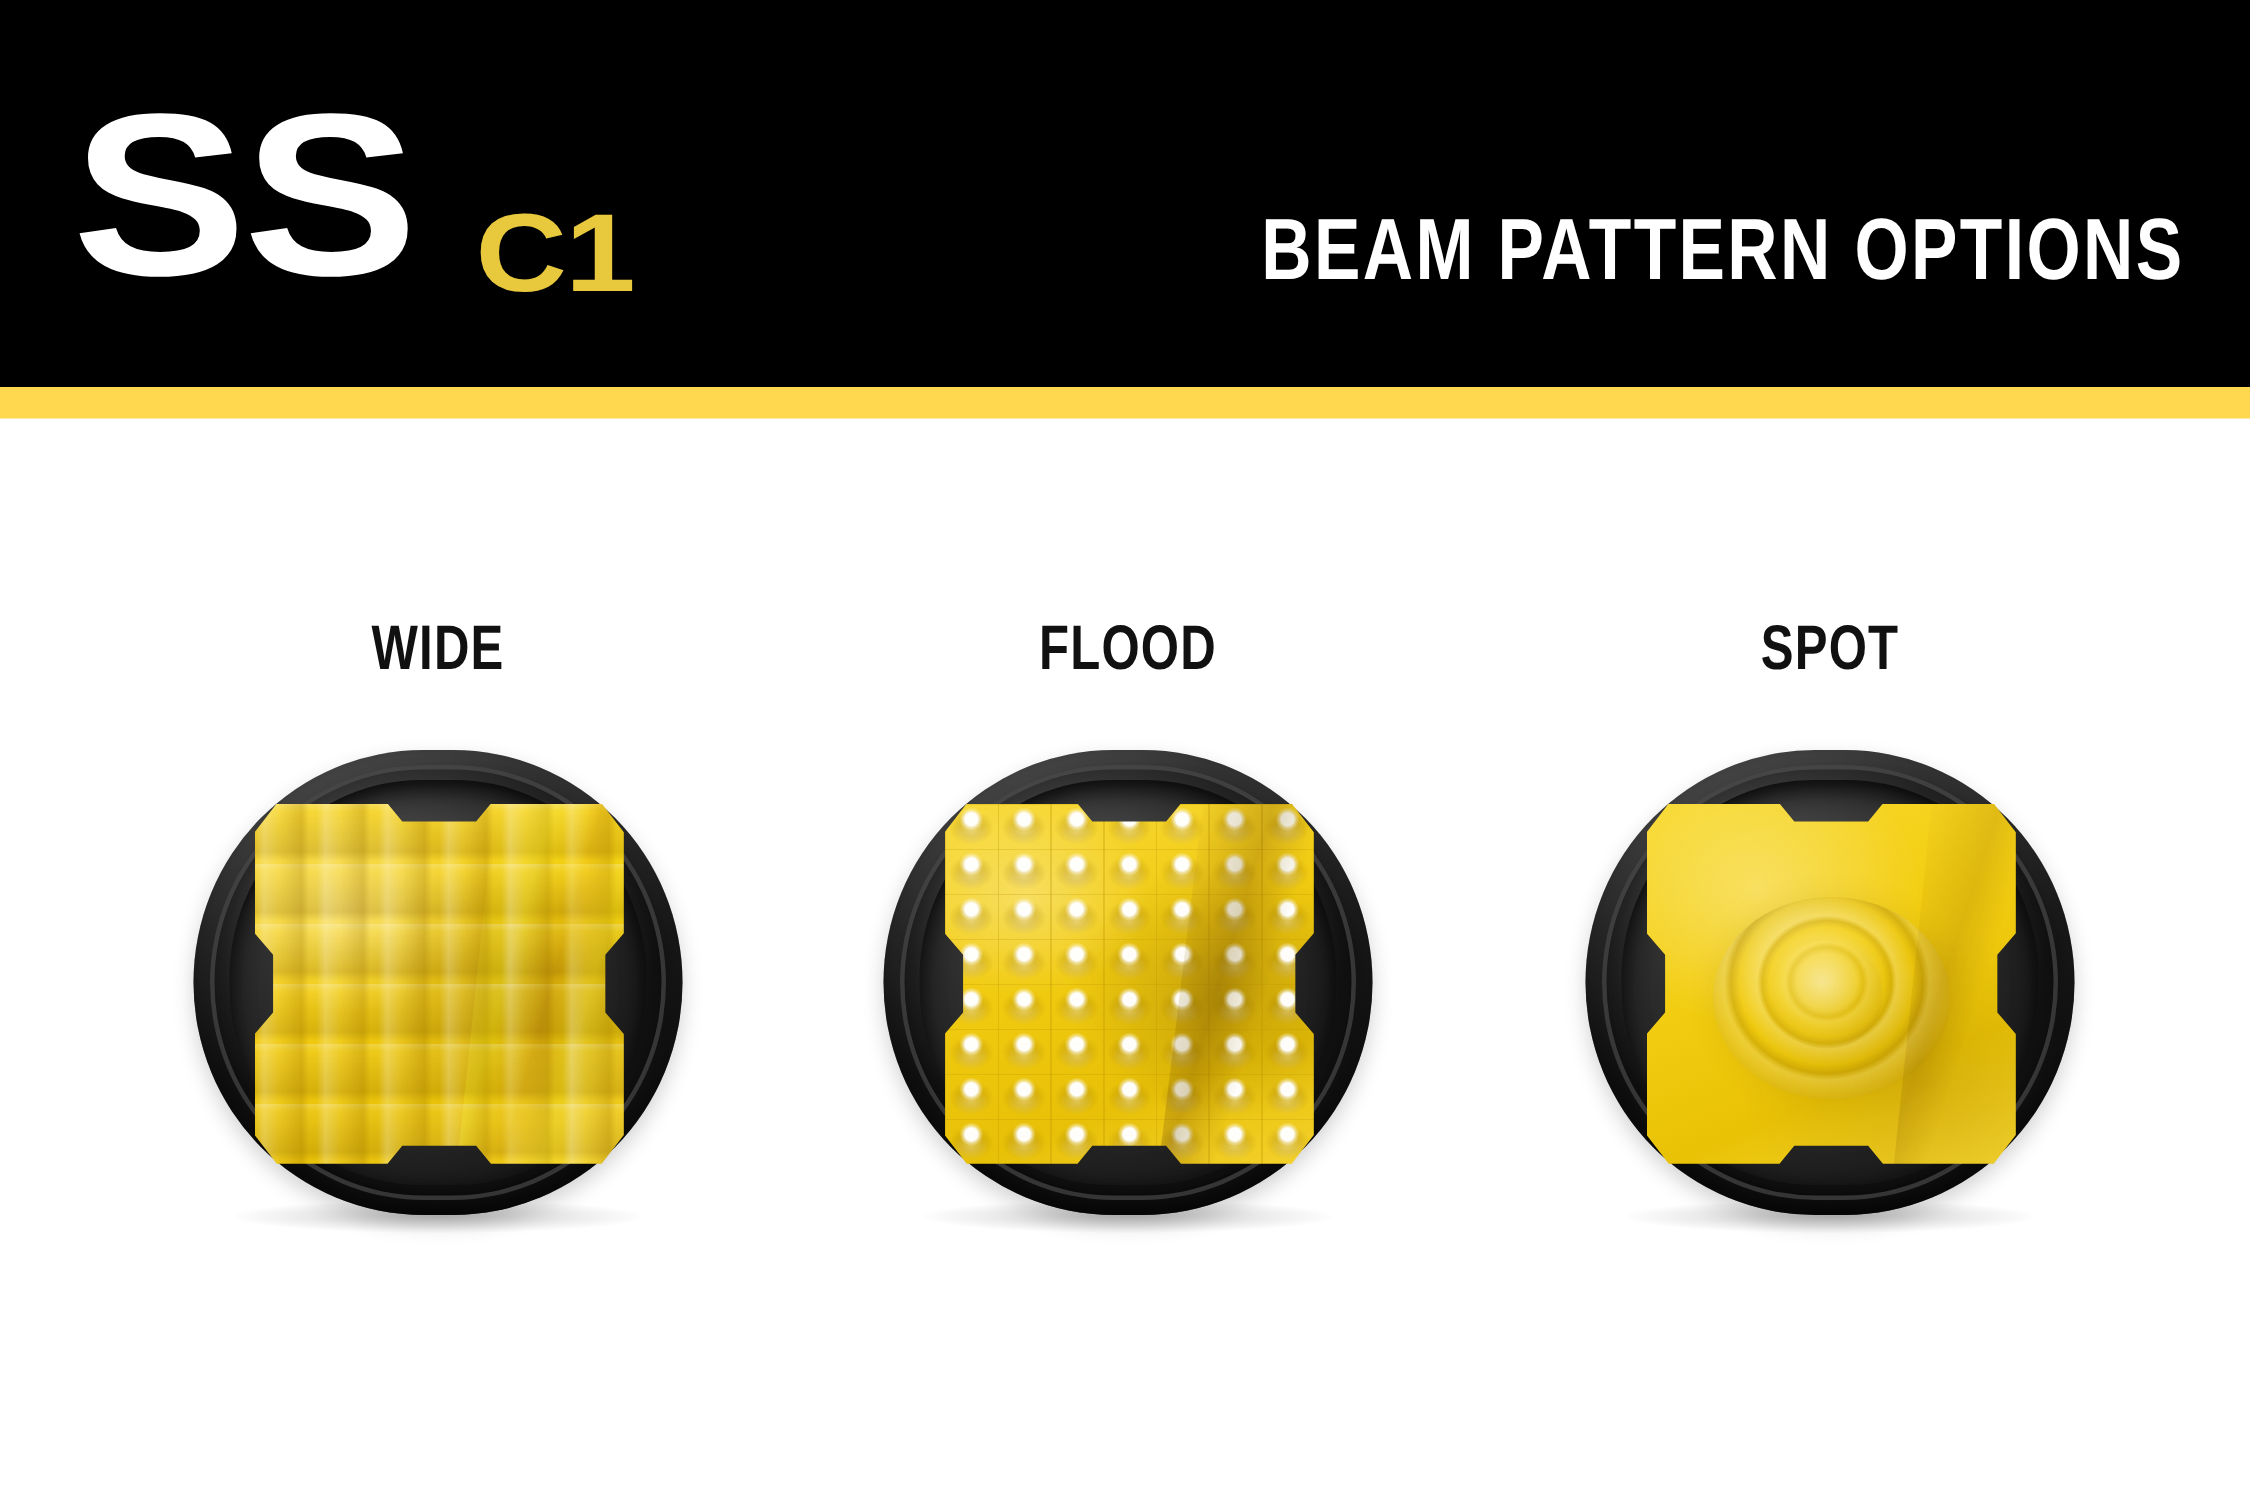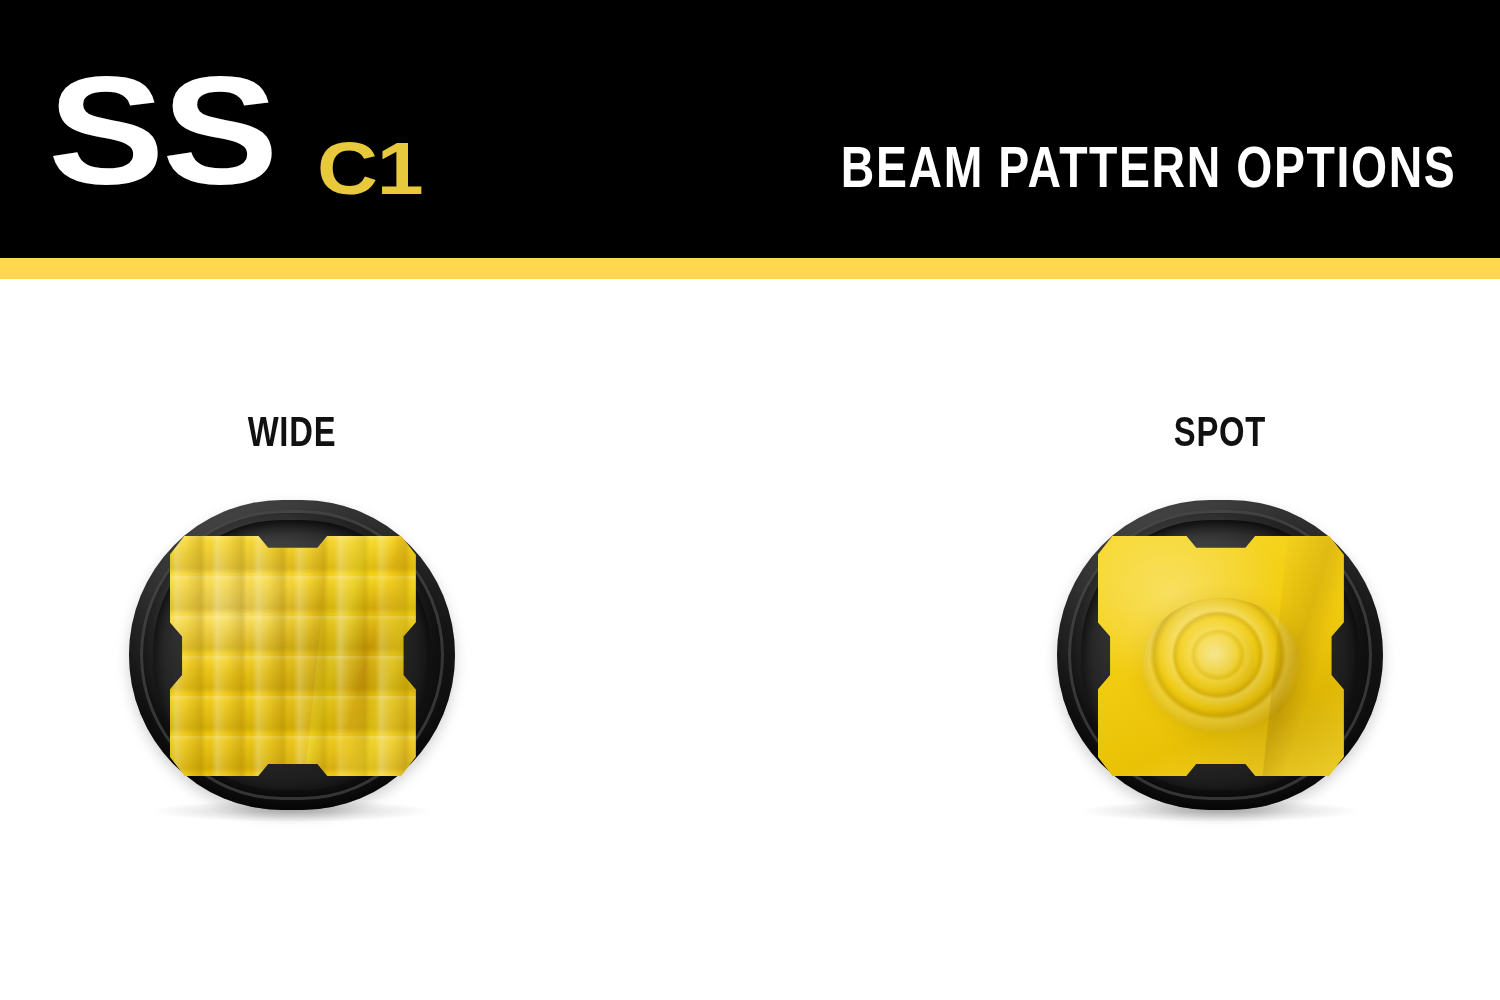--- a/index.html
+++ b/index.html
@@ -362,20 +362,36 @@
         <div class="bezel">
           <div class="bezel-seat"></div>
         </div>
         <div class="optic optic-wide">
           <div class="sheen"></div>
         </div>
         <div class="lens-shadow"></div>
       </div>
     </div>
 
+    <div class="lens-col" id="col-flood">
+      <div class="lens-label">FLOOD</div>
+
+      <div class="lens-wrap">
+        <div class="bezel">
+          <div class="bezel-seat"></div>
+        </div>
+        <div class="optic optic-flood">
+          <div class="flood-base"></div>
+          <div class="flood-cells"></div>
+          <div class="flood-grid"></div>
+          <div class="flood-sheen"></div>
+        </div>
+        <div class="lens-shadow"></div>
+      </div>
+    </div>
 
     <div class="lens-col" id="col-spot">
       <div class="lens-label">SPOT</div>
 
       <div class="lens-wrap">
         <div class="bezel">
           <div class="bezel-seat"></div>
         </div>
         <div class="optic optic-spot">
           <div class="spot-rings"></div>

